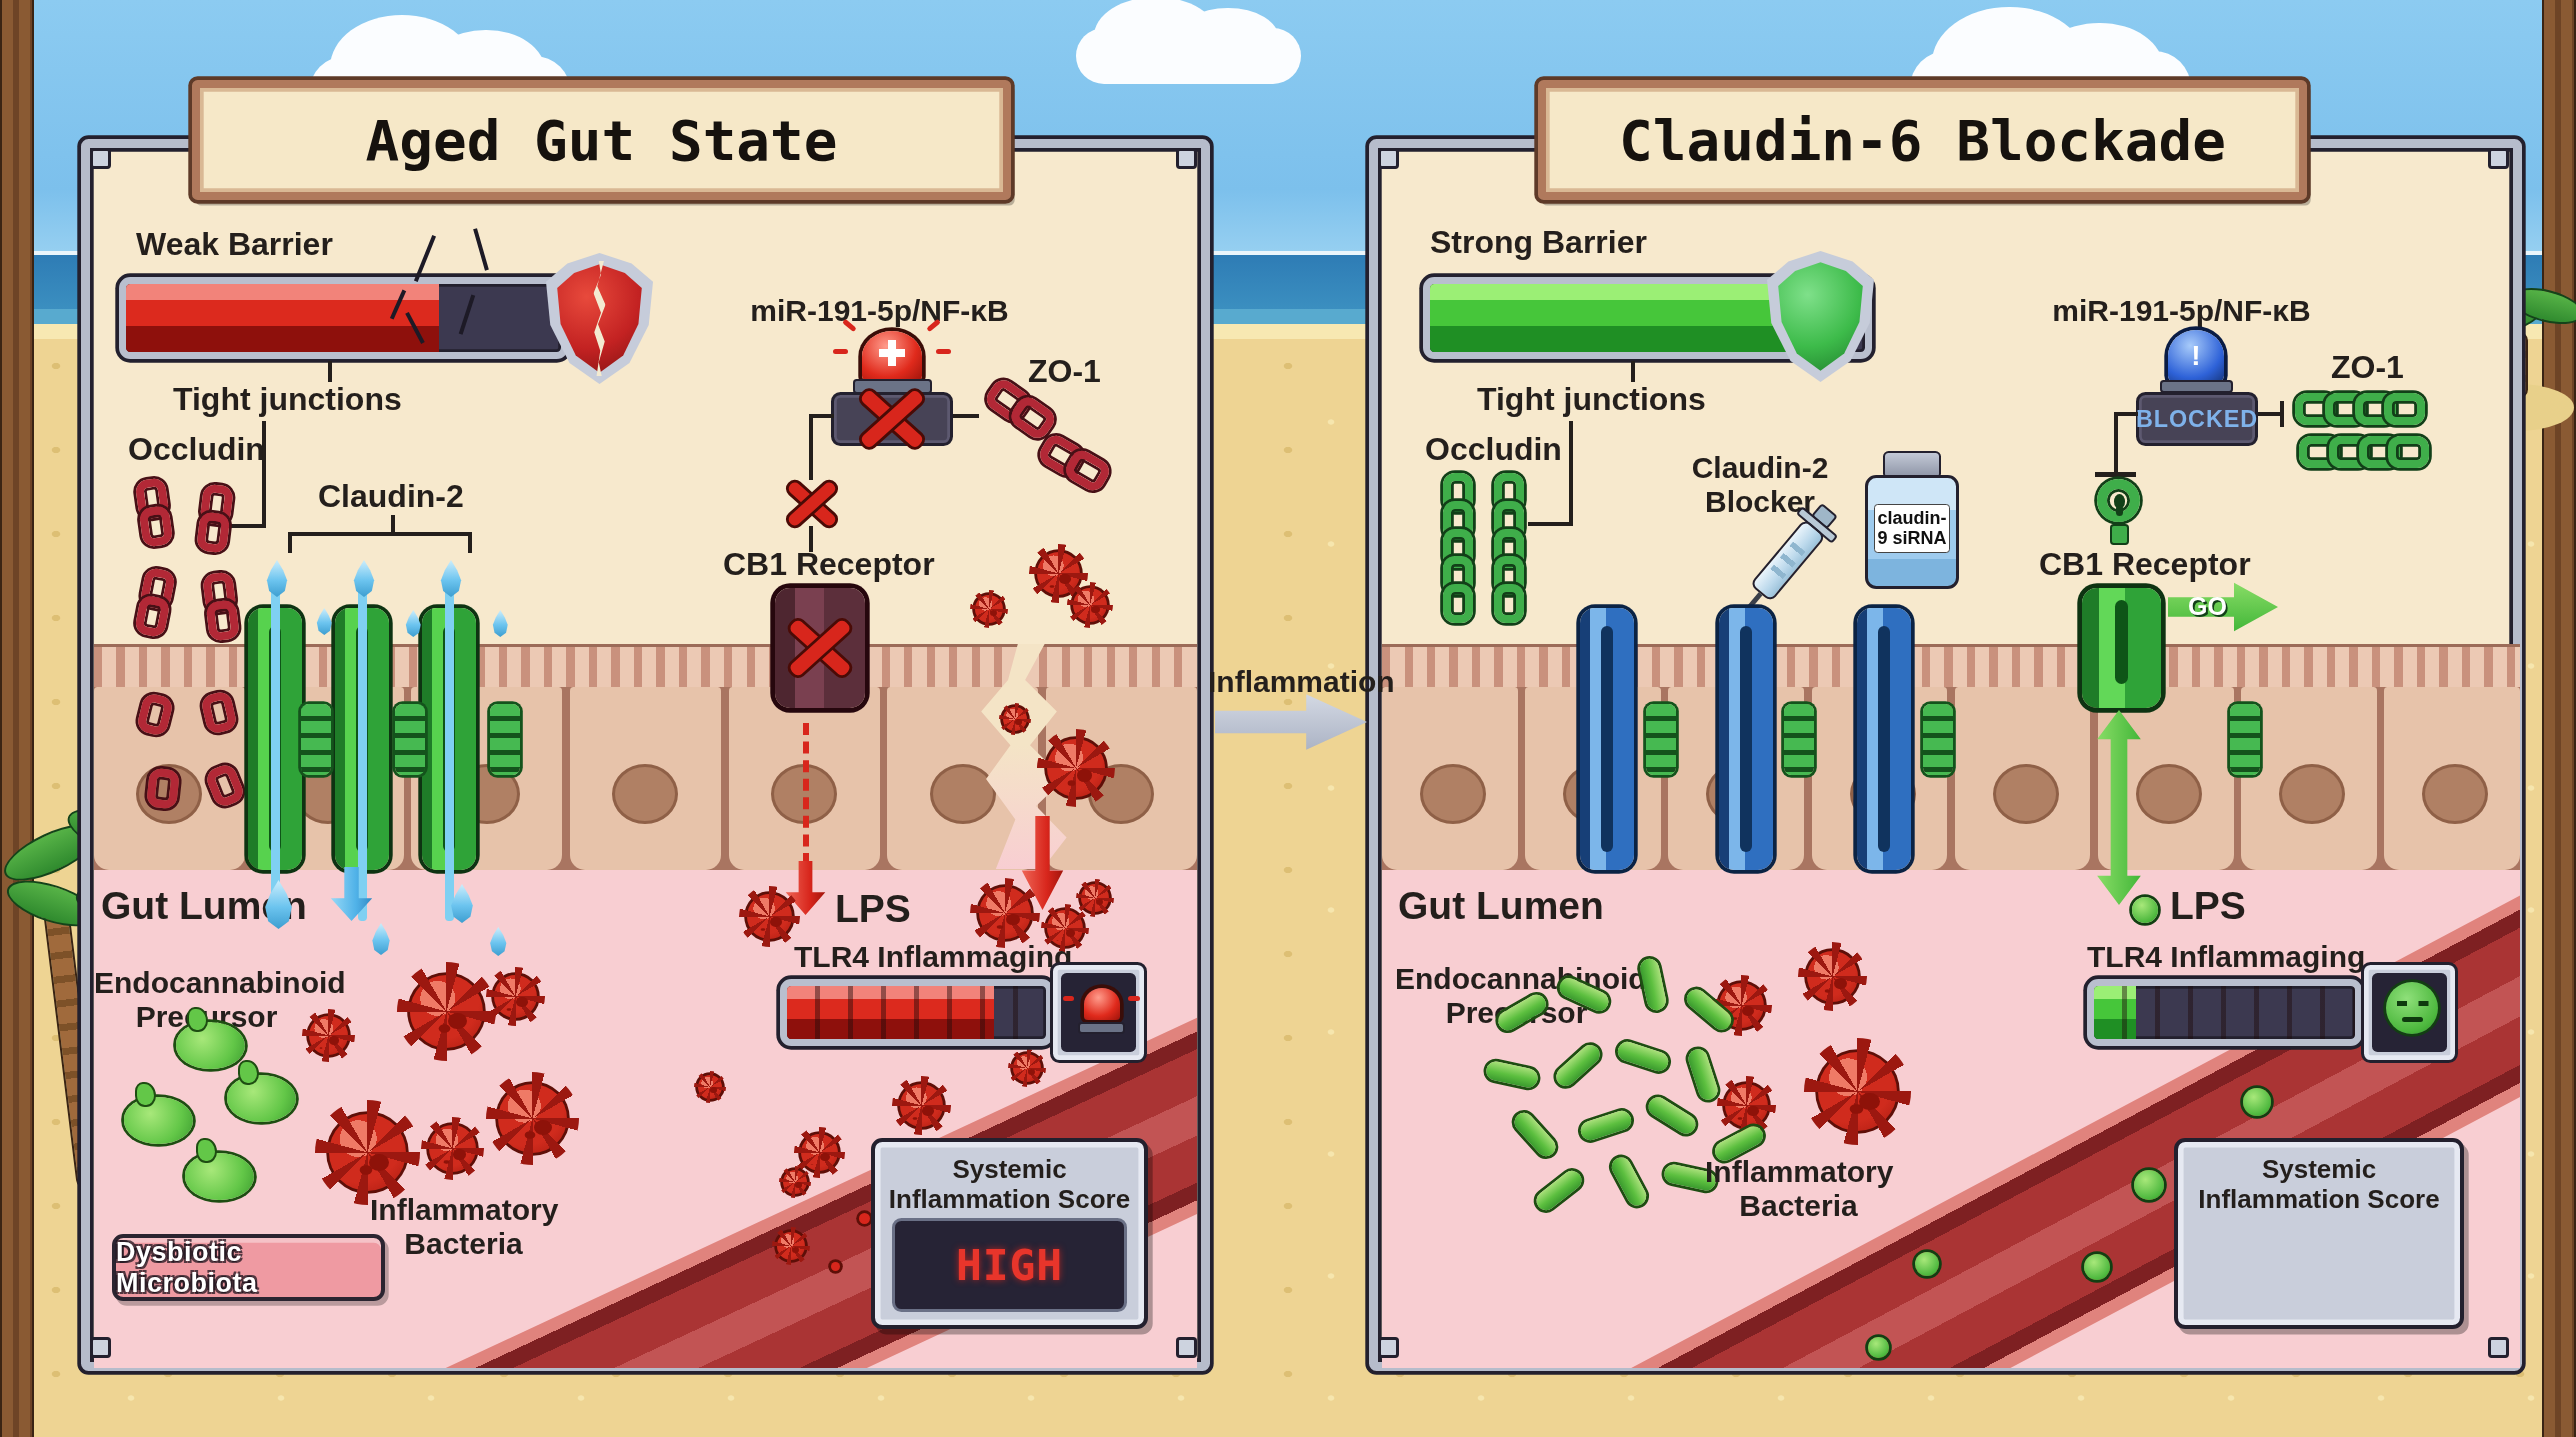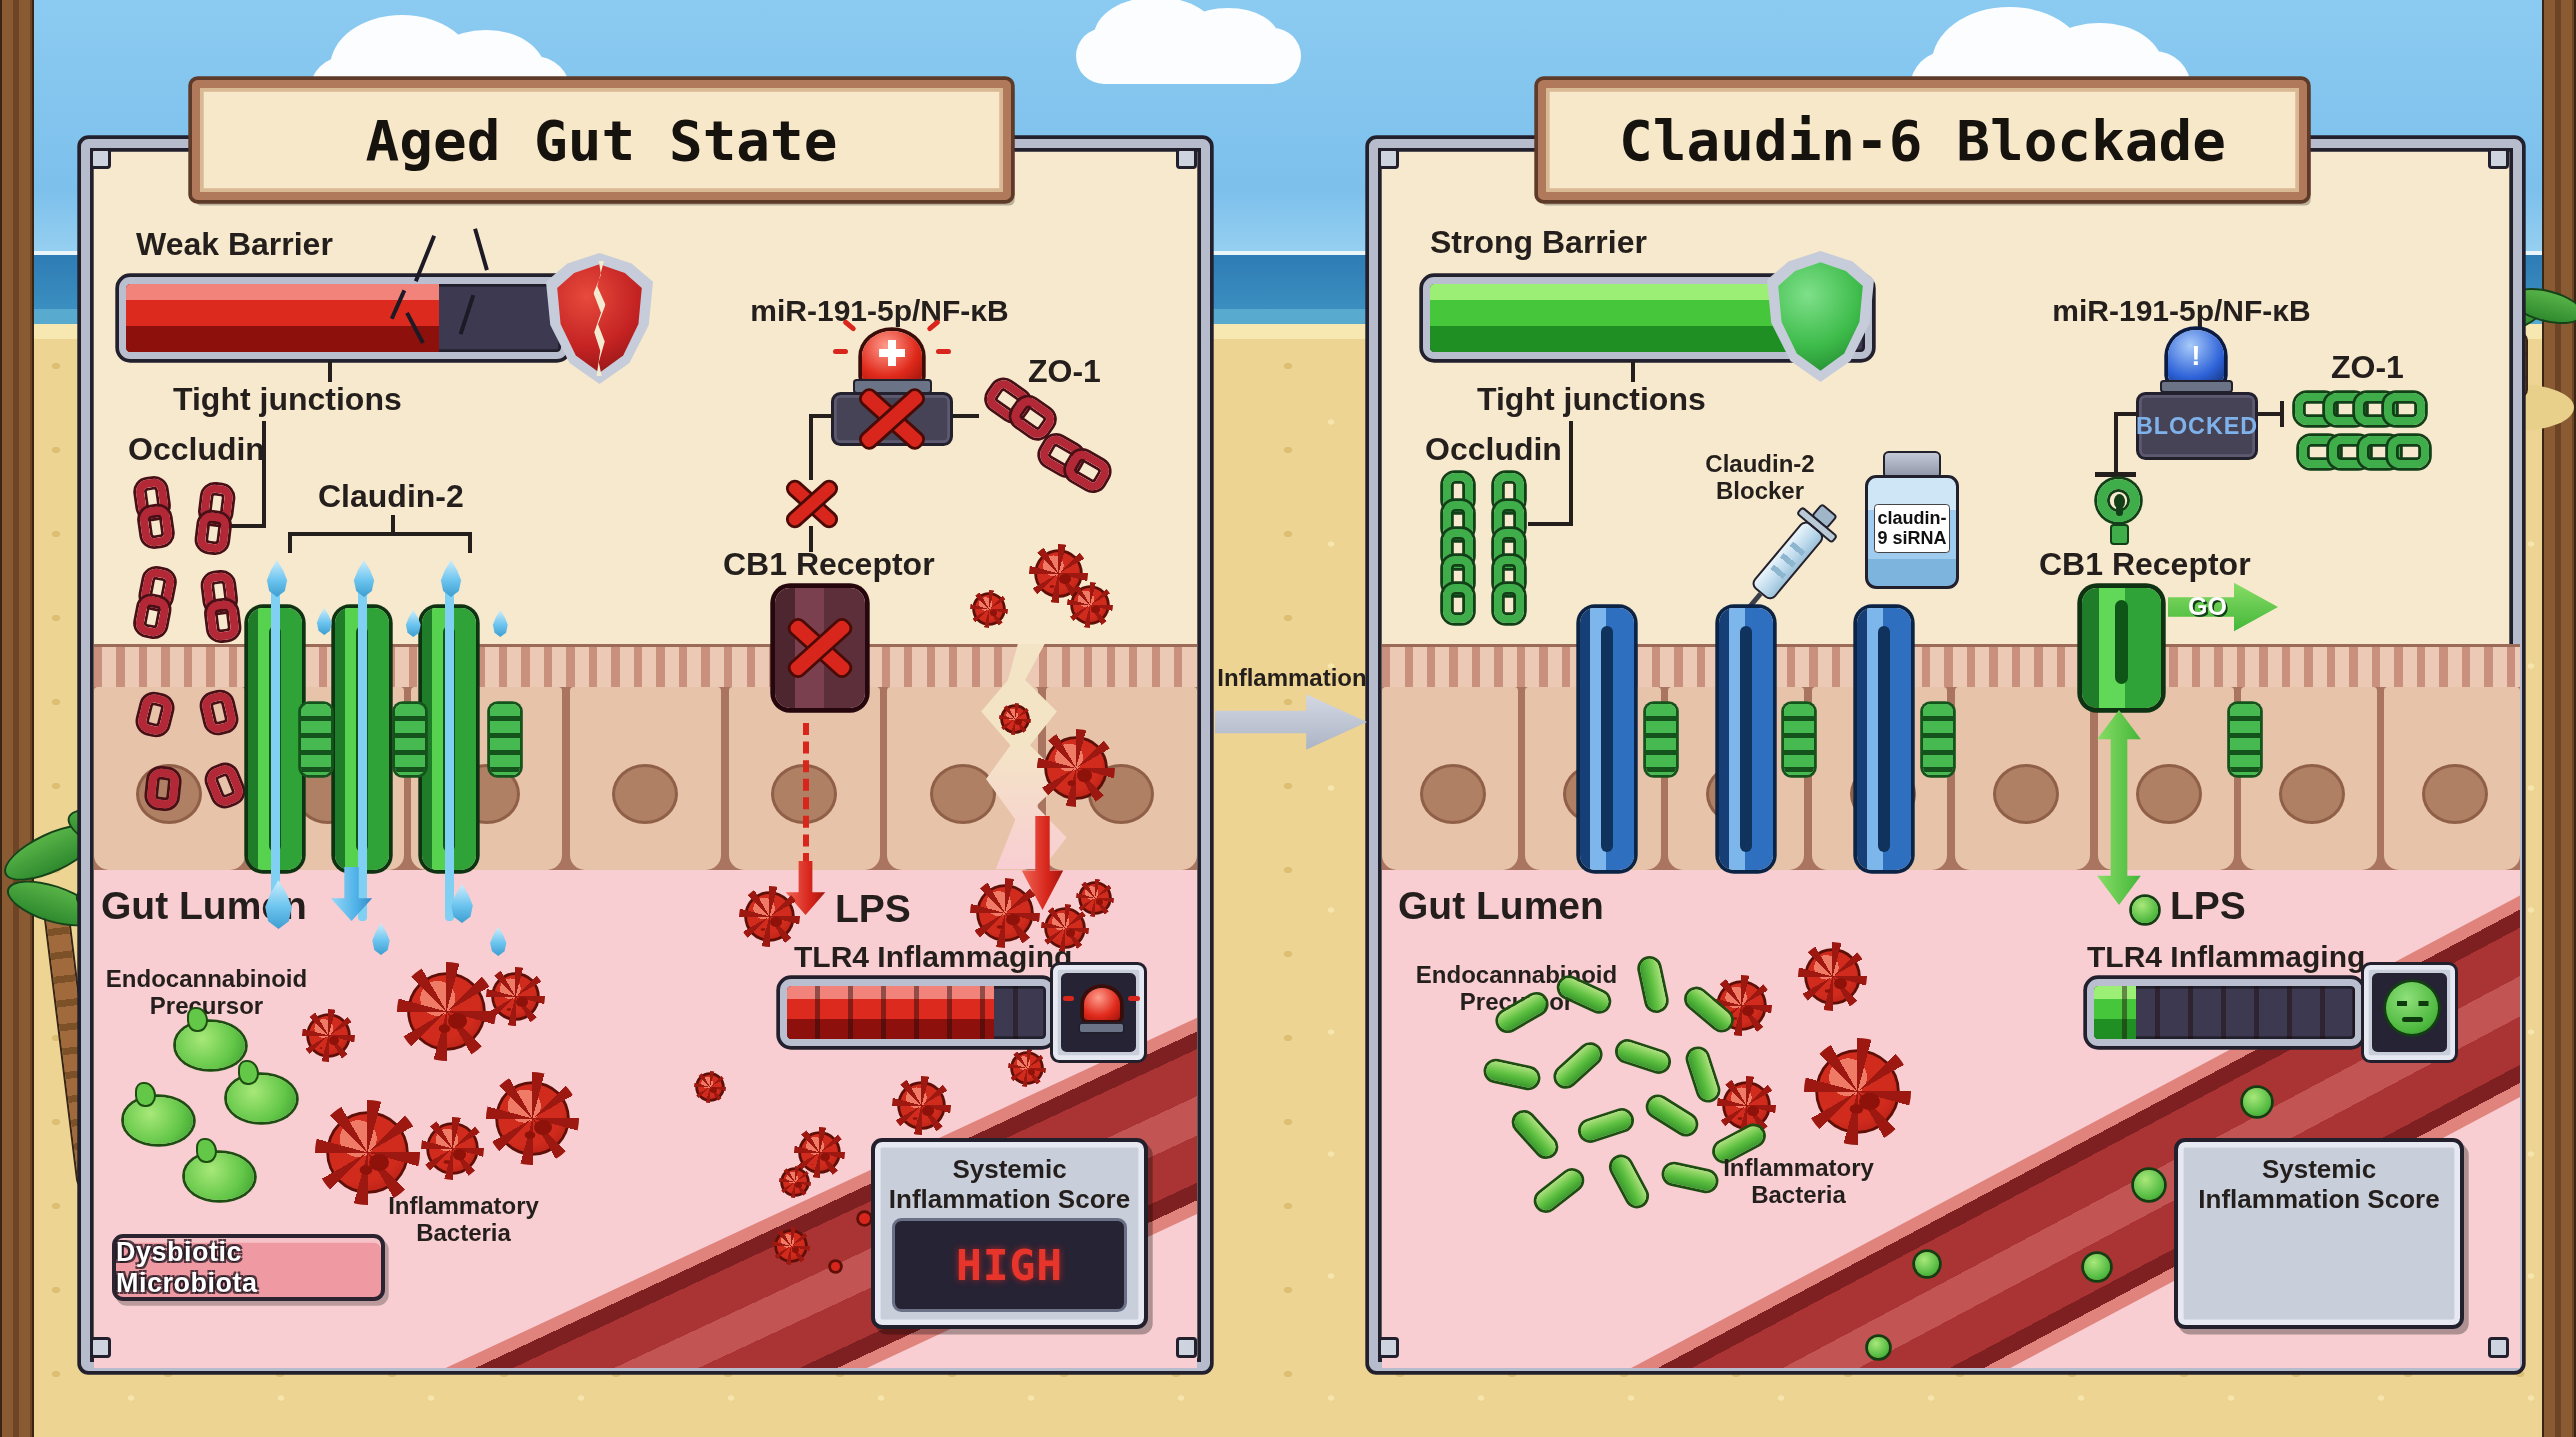--- a/index.html
+++ b/index.html
@@ -26,21 +26,21 @@
   
   .panel{background:#f7e9cd;border:9.4px solid #b6bccb;border-radius:7.5px;
          box-shadow:0 0 0 3.7px #23202e,inset 0 0 0 3.7px #23202e;}
   .bolt{width:20.6px;height:20.6px;background:#cdd3df;border:3.7px solid #23202e;border-radius:3.7px;}
   .banner{background:#f6e8c8;border:8.4px solid #b0795c;border-radius:5.6px;
           box-shadow:0 0 0 3.7px #5e3a28,inset 0 0 0 3.7px #d9b894,3.7px 5.6px 0 rgba(0,0,0,.25);
           display:flex;align-items:center;justify-content:center;}
   .banner-text{font-family:"DejaVu Sans Mono",monospace;font-weight:700;font-size:56px;letter-spacing:0px;color:#16120e;}
   
   .lbl{position:absolute;font-weight:700;color:#241f1c;line-height:1.12;}
-  .s34{font-size:32px;} .s32{font-size:30px;} .s28{font-size:24px;} .s42{font-size:39px;}
+  .s34{font-size:32px;} .s32{font-size:30px;} .s28{font-size:30px;} .s42{font-size:39px;}
   .ctr{text-align:center;margin-top:15px;}
   .ln{position:absolute;background:#241f1c;}
   
   .bar{position:absolute;background:#3c3950;border:7.5px solid #b9bfce;border-radius:11.2px;box-shadow:0 0 0 3.7px #23202e,inset 0 0 0 2.8px #23202e;overflow:hidden;}
   .fill{height:100%;}
   .fill-red{background:linear-gradient(180deg,#f2837a 0 24%,#dc2a1e 24% 62%,#8e100c 62%);}
   .fill-green{background:linear-gradient(180deg,#9bef75 0 24%,#46c63a 24% 62%,#1f8f24 62%);}
   .seg::after{content:"";position:absolute;inset:0;background:repeating-linear-gradient(90deg,transparent 0 28px,rgba(30,10,10,.45) 28px 33px);}
   .crackline{position:absolute;background:#1d1a26;}
   
@@ -397,21 +397,21 @@
     <div class="vial-cap"></div>
     <div class="vial-body">
       <div class="vial-lab">claudin-9 siRNA</div>
     </div>
   </div>
 
   <div class="lbl s32 ctr" style="left:2041px;top:279px;width:281px;z-index:5">miR-191-5p/NF-κB</div>
   <div class="abs" style="left:2136px;top:326px;width:122px;height:124px;z-index:5">
     <div class="siren-dome dome-blue" style="left:32px;top:3.7px;width:56px;height:52px">!</div>
     <div class="sbase" style="left:24px;top:54px;width:73px;height:13px"></div>
-    <div class="sbox" style="left:0px;top:66px;width:122px;height:68px;display:flex;align-items:center;justify-content:center">
+    <div class="sbox" style="left:0px;top:66px;width:122px;height:54px;display:flex;align-items:center;justify-content:center">
       <span style="color:#7fb2ea;font-weight:700;font-size:23.4px;letter-spacing:0.9px">BLOCKED</span>
     </div>
   </div>
   <div class="ln" style="left:2115px;top:412px;width:22.5px;height:3.7px;z-index:5"></div>
   <div class="ln" style="left:2114px;top:412px;width:3.7px;height:62px;z-index:5"></div>
   <div class="ln" style="left:2095px;top:472px;width:41px;height:4.7px;z-index:5"></div>
   <div class="abs" style="left:2095px;top:479px;width:47px;height:67px;z-index:5">
     <div class="unlock-body" style="left:1.9px;top:0"></div>
     <div class="unlock-key" style="left:19px;top:15px;width:11.2px;height:15px;border-radius:50%"></div>
     <div class="unlock-key" style="left:20.6px;top:26px;width:7.5px;height:11.2px"></div>

